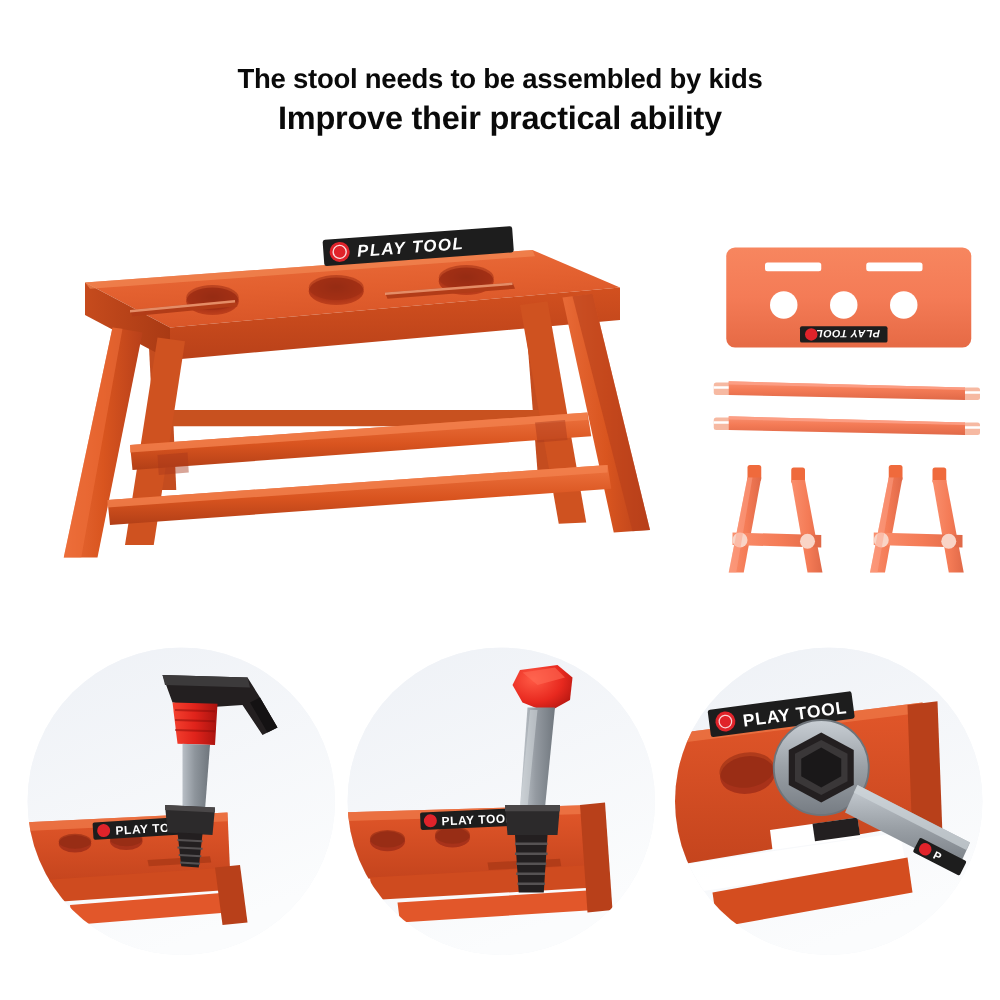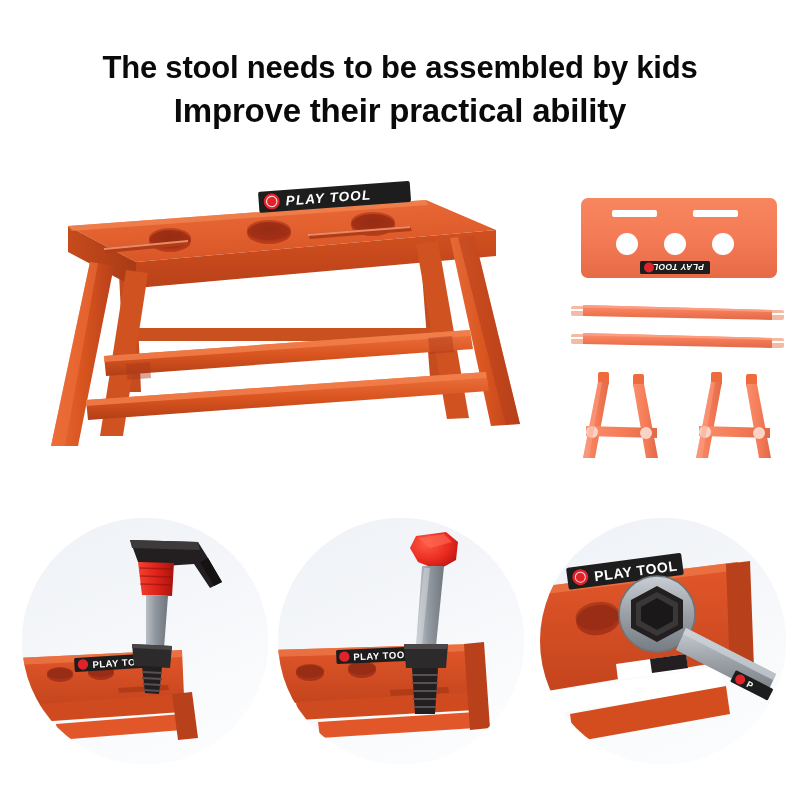--- a/index.html
+++ b/index.html
@@ -25,22 +25,22 @@
     width: 800px;
     text-align: center;
     color: #0a0a0a;
   }
   .headline-line {
     font-weight: bold;
     letter-spacing: -0.2px;
     line-height: 1.32;
     white-space: nowrap;
   }
-  .headline-line-1 { font-size: 31px; }
-  .headline-line-2 { font-size: 33px; }
+  .headline-line-1 { font-size: 22px; }
+  .headline-line-2 { font-size: 26px; }
 
   
   #stool-photo {
     position: absolute;
     left: 18px;
     top: 178px;
     width: 540px;
     height: 310px;
   }
   .stool-svg { display: block; width: 100%; height: 100%; }

